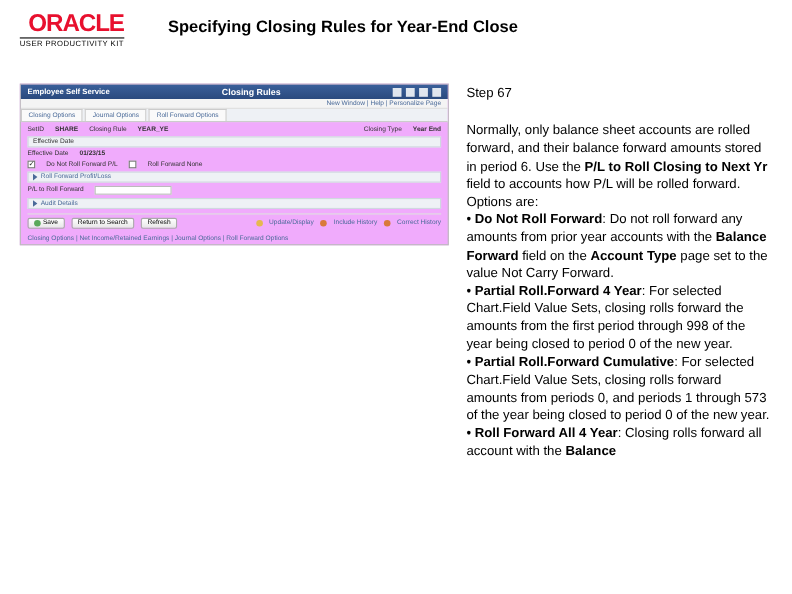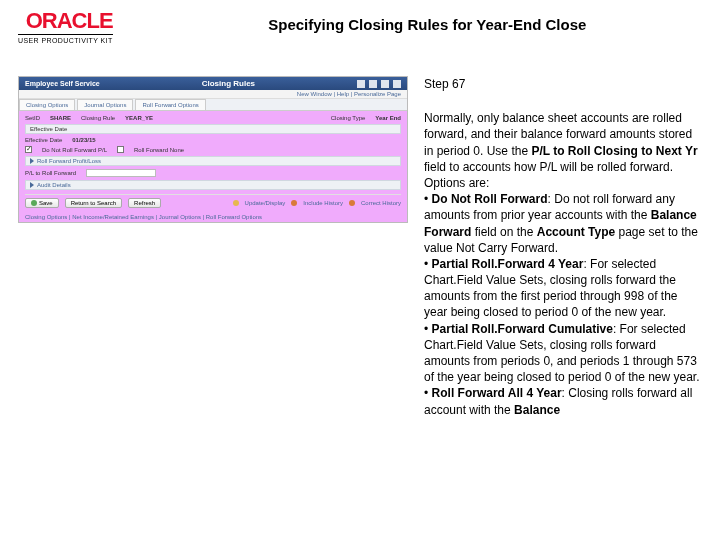--- a/index.html
+++ b/index.html
@@ -32,21 +32,21 @@
   .logo-sub {
     font-size: 7px;
     letter-spacing: 0.4px;
     color: #000;
     margin-top: 2px;
     border-top: 1px solid #000;
     padding-top: 2px;
   }
   .page-title {
     flex: 1;
-    text-align: center;
+    text-align: left;
     font-size: 15px;
     font-weight: bold;
     padding-top: 6px;
     padding-left: 40px;
   }
   .content {
     display: flex;
     padding: 24px 18px 0 18px;
     gap: 16px;
   }
@@ -226,20 +226,20 @@
             <span style="color:#4a6a99;">Correct History</span>
         </div>
       </div>
       <div class="app-foot">Closing Options | Net Income/Retained Earnings | Journal Options | Roll Forward Options</div>
     </div>
   </div>
 
   <div class="text-col">
     <div class="step-label">Step 67</div>
     <div class="body-text">
-      <span>Normally, only balance sheet accounts are rolled forward, and their balance forward amounts stored in period 0. Use the </span><b>P/L to Roll Closing to Next Yr</b><span> field to accounts how P/L will be rolled forward. Options are:</span><br>
+      <span>Normally, only balance sheet accounts are rolled forward, and their balance forward amounts stored in period 6. Use the </span><b>P/L to Roll Closing to Next Yr</b><span> field to accounts how P/L will be rolled forward. Options are:</span><br>
       <span class="bullet-line">• <b>Do Not Roll Forward</b><span>: Do not roll forward any amounts from prior year accounts with the </span><b>Balance Forward</b><span> field on the </span><b>Account Type</b><span> page set to the value Not Carry Forward.</span></span><br>
       <span class="bullet-line">• <b>Partial Roll.Forward 4 Year</b><span>: For selected Chart.Field Value Sets, closing rolls forward the amounts from the first period through 998 of the year being closed to period 0 of the new year.</span></span><br>
       <span class="bullet-line">• <b>Partial Roll.Forward Cumulative</b><span>: For selected Chart.Field Value Sets, closing rolls forward amounts from periods 0, and periods 1 through 573 of the year being closed to period 0 of the new year.</span></span><br>
       <span class="bullet-line">• <b>Roll Forward All 4 Year</b><span>: Closing rolls forward all account with the </span><b>Balance</b></span>
     </div>
   </div>
 </div>
 
 </body></html>

